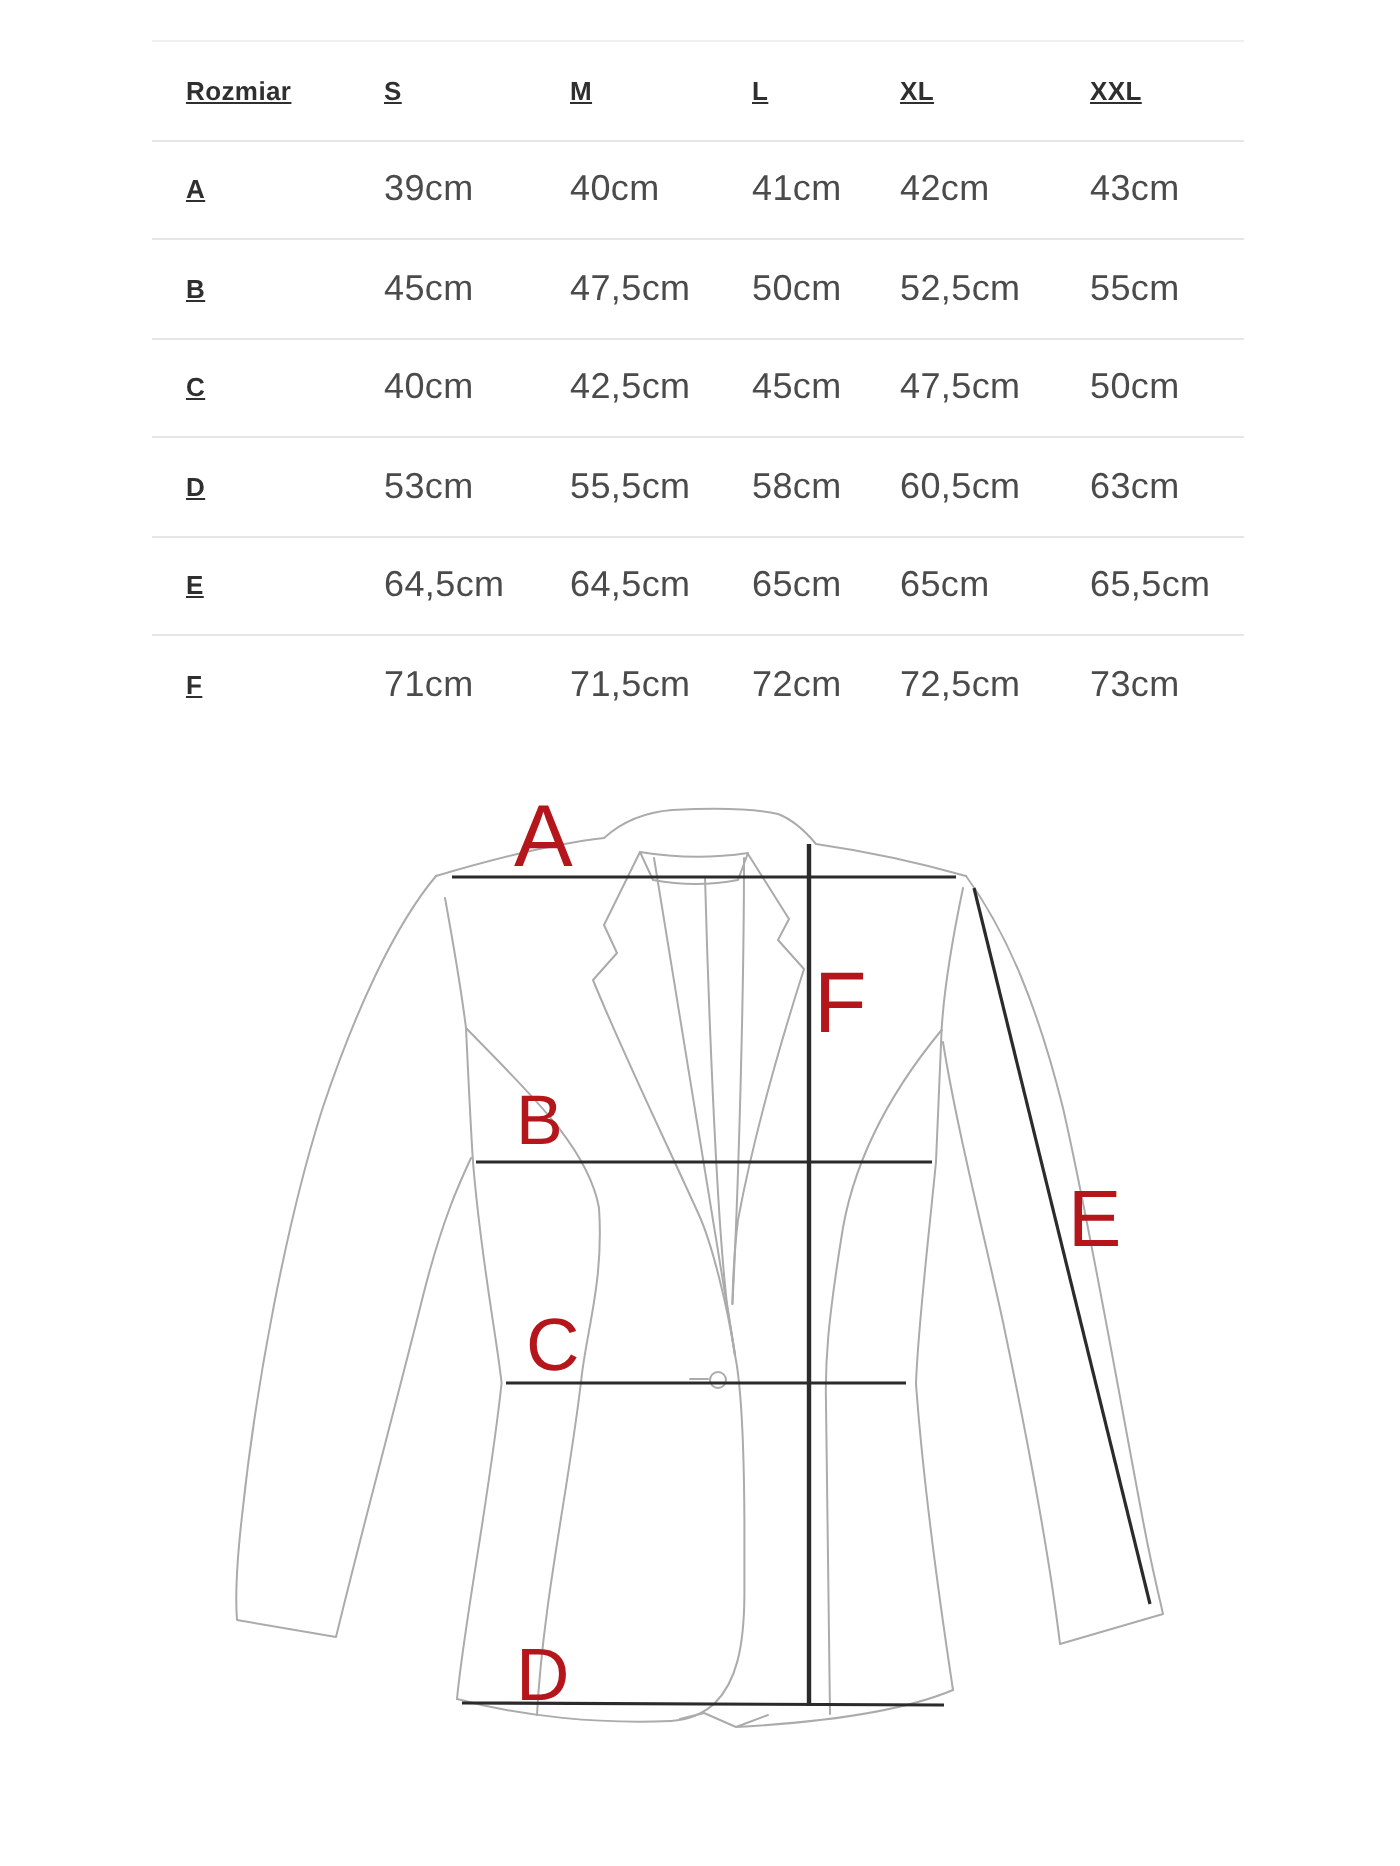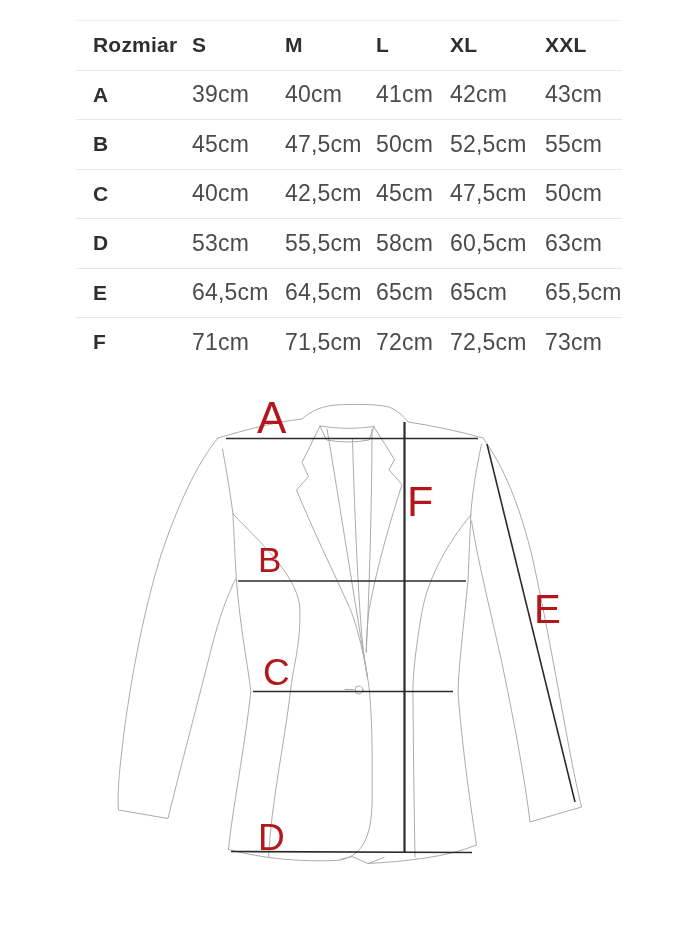--- a/index.html
+++ b/index.html
@@ -15,24 +15,24 @@
     border-top:1px solid #f0f0f0;
   }
   .t-row {
     display:grid;
     grid-template-columns:116px 93px 91px 74px 95px 1fr;
     height:48.5px;
     align-items:center;
     border-bottom:1px solid var(--sep, #e6e6e6);
   }
   .t-row:last-child { border-bottom:none; }
-  .cell { font-size:23px; color:var(--val, #4b4b4b); letter-spacing:0.2px; }
+  .cell { font-size:18px; color:var(--val, #4b4b4b); letter-spacing:0.2px; }
   .cell:first-child { padding-left:17px; }
   .t-row.head .cell, .cell.rowlabel {
-    font-weight:bold; color:var(--head, #2f2f2f); font-size:21px;
+    font-weight:bold; color:var(--head, #2f2f2f); font-size:13px;text-decoration:underline;
   }
   .diagram { position:absolute; left:0; top:375px; }
   .diagram path, .diagram line, .diagram circle { fill:none; }
   .outline { stroke:var(--outline, #ababab); stroke-width:1; stroke-linejoin:round; stroke-linecap:round; }
   .arrow  { stroke:var(--arrow, #2b2b2b); stroke-width:1.6; }
   .arrow.thick { stroke-width:2.2; }
   .mlabel {
     fill:var(--accent, #b5161b);
     font-family:"Liberation Sans", sans-serif;
     font-weight:normal;

